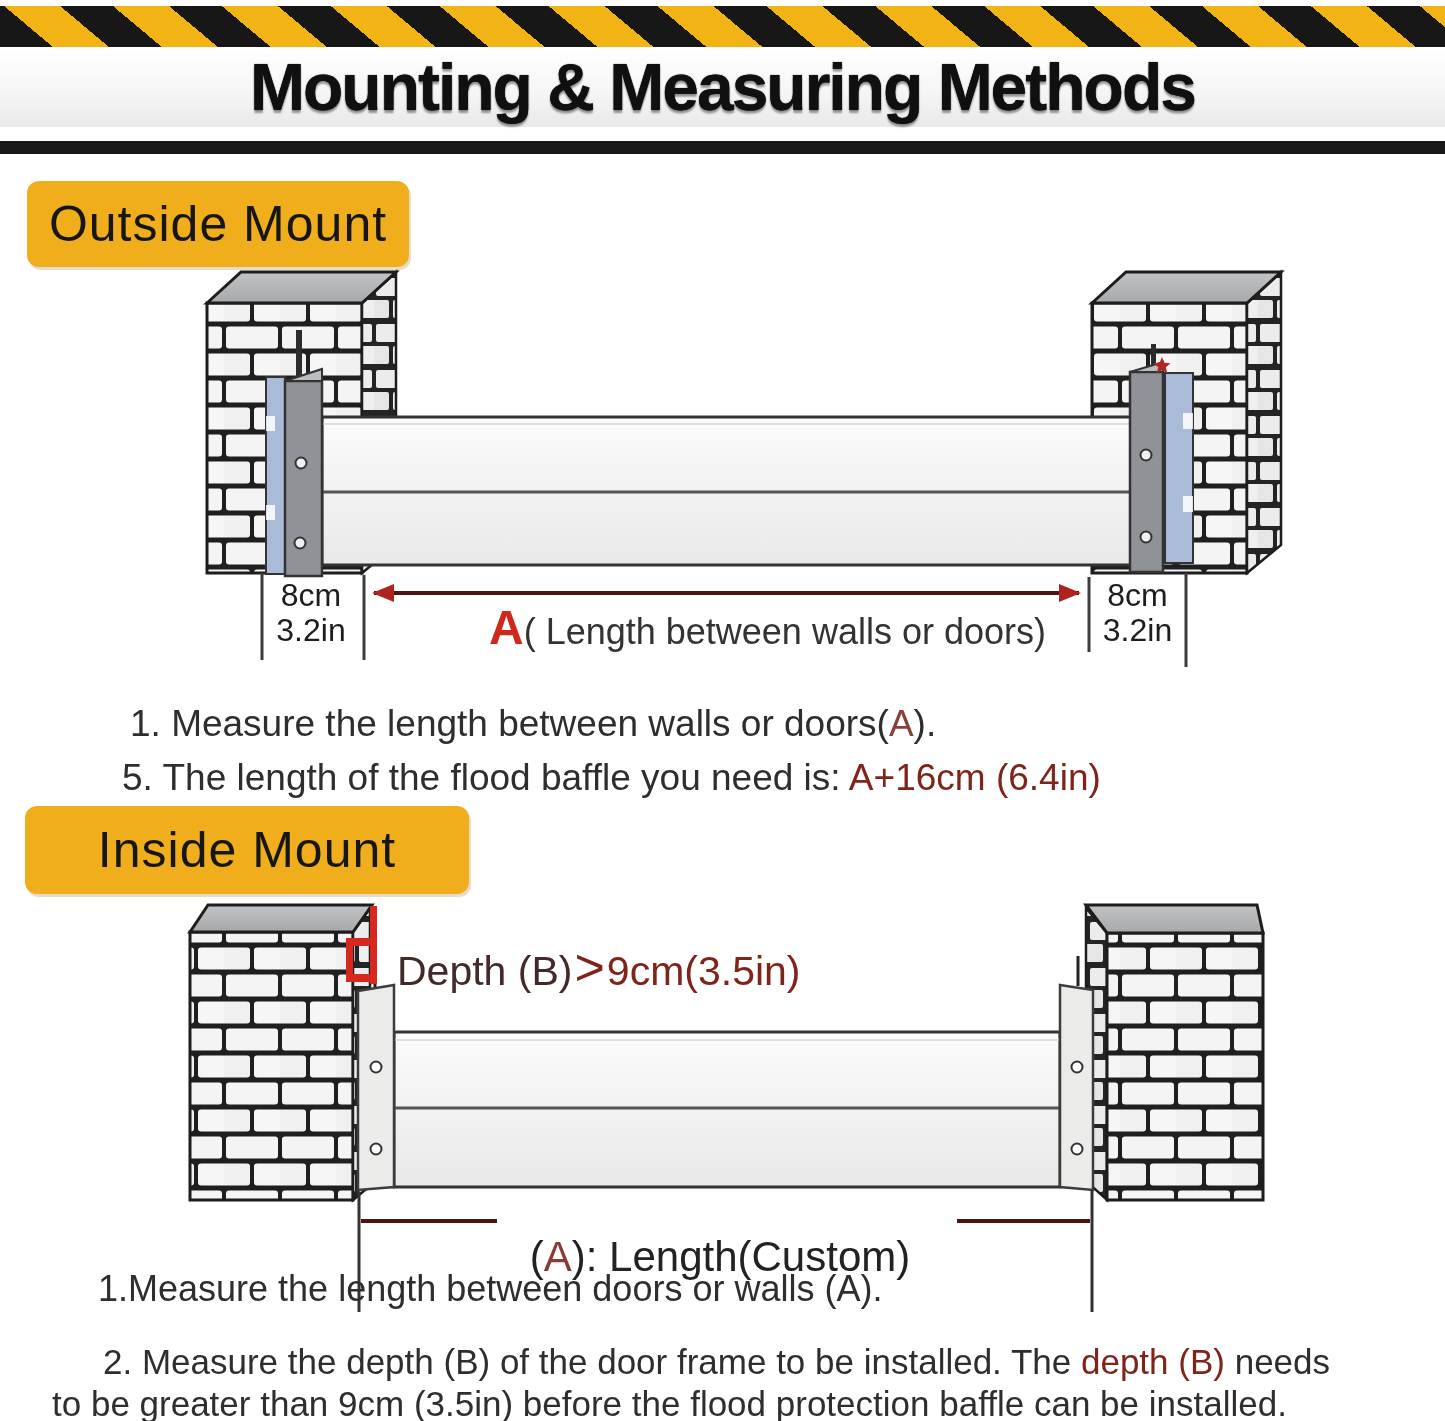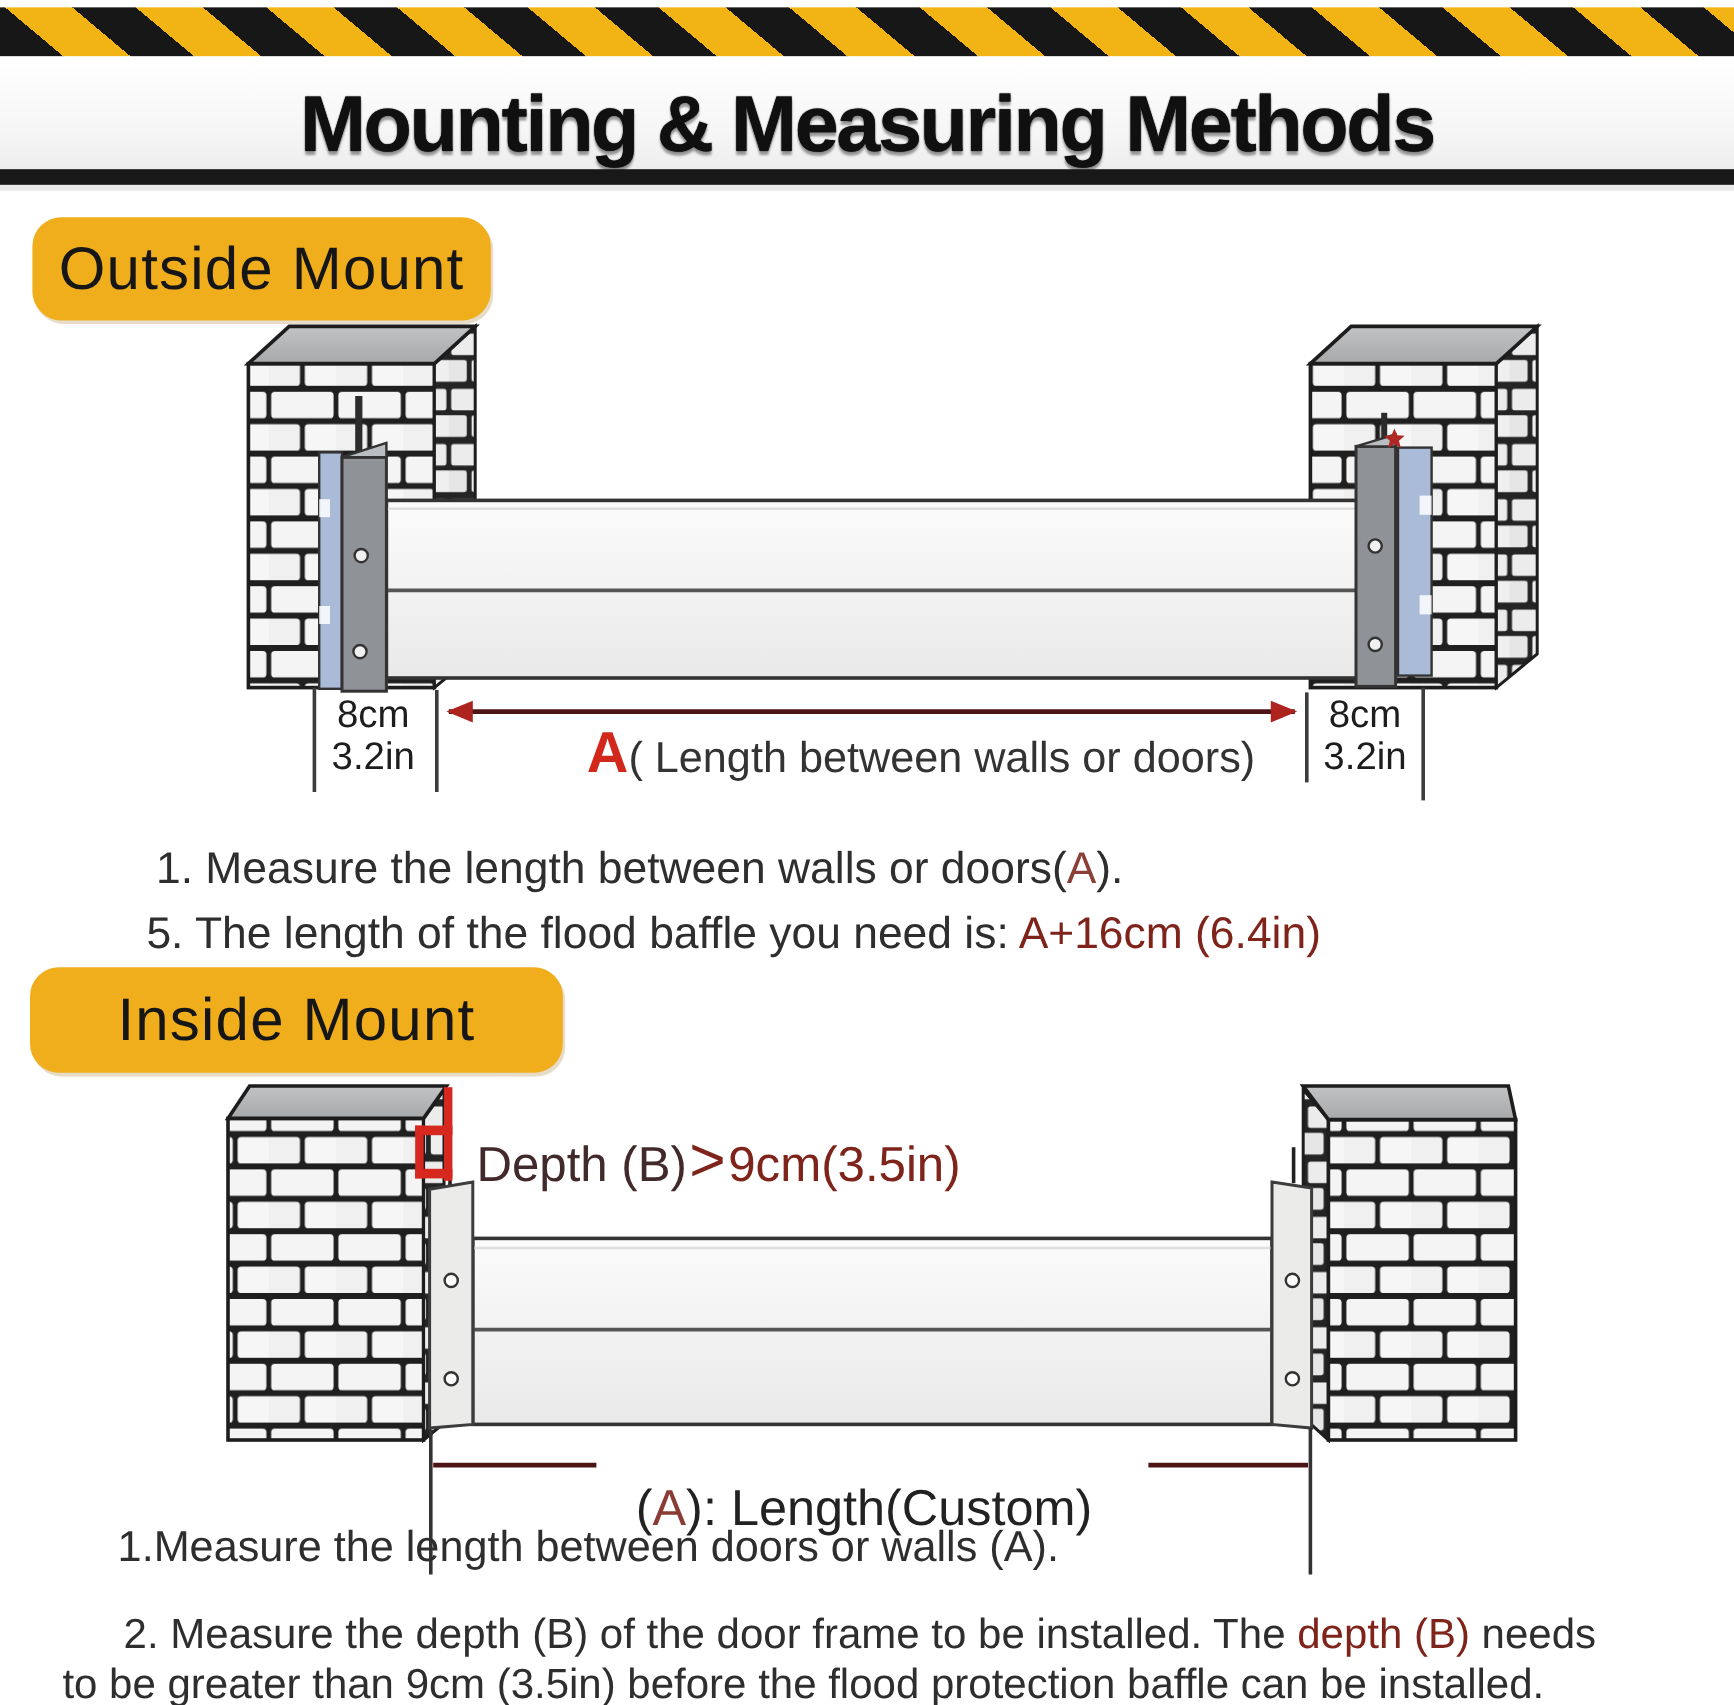--- a/index.html
+++ b/index.html
@@ -7,33 +7,33 @@
     position:relative;width:1445px;height:1421px;background:#ffffff;
     font-family:"Liberation Sans",sans-serif;overflow:hidden;color:#222;
   }
   
   .hazard-band{
     position:absolute;left:0;top:0;width:100%;height:47px;
     border-top:6px solid #ffffff;box-sizing:border-box;
     background:repeating-linear-gradient(40deg,#171717 0 34px,#f2b414 34px 70px);
   }
   .title-band{
-    position:absolute;left:0;top:47px;width:100%;height:112px;
+    position:absolute;left:0;top:47px;width:100%;height:80px;
     background:linear-gradient(180deg,#ffffff 0%,#f6f6f6 55%,#e9e9e9 100%);
     display:flex;align-items:center;justify-content:center;
   }
   .title-band .title{
     font-size:66px;font-weight:bold;letter-spacing:-2px;color:#101010;
     text-shadow:0 3px 2px rgba(0,0,0,.38), 0 0 1px #000;
     white-space:nowrap;
   }
   .header-bar{position:absolute;left:0;top:141px;width:100%;height:13px;background:#181818;}
   
   .badge{
-    position:absolute;background:#f0ae1c;border-radius:24px;
+    position:absolute;background:#f0ae1c;border-radius:12px;
     display:flex;align-items:center;justify-content:center;
     font-size:50px;color:#161616;letter-spacing:1px;white-space:nowrap;
     box-shadow:2px 3px 0 rgba(140,95,0,.22);
   }
   .badge-outside{left:27px;top:181px;width:382px;height:86px;}
   .badge-inside{left:25px;top:806px;width:444px;height:88px;}
   
   .diagram-svg{position:absolute;left:0;top:0;width:1445px;height:1421px;}
   
   .dim-block{

